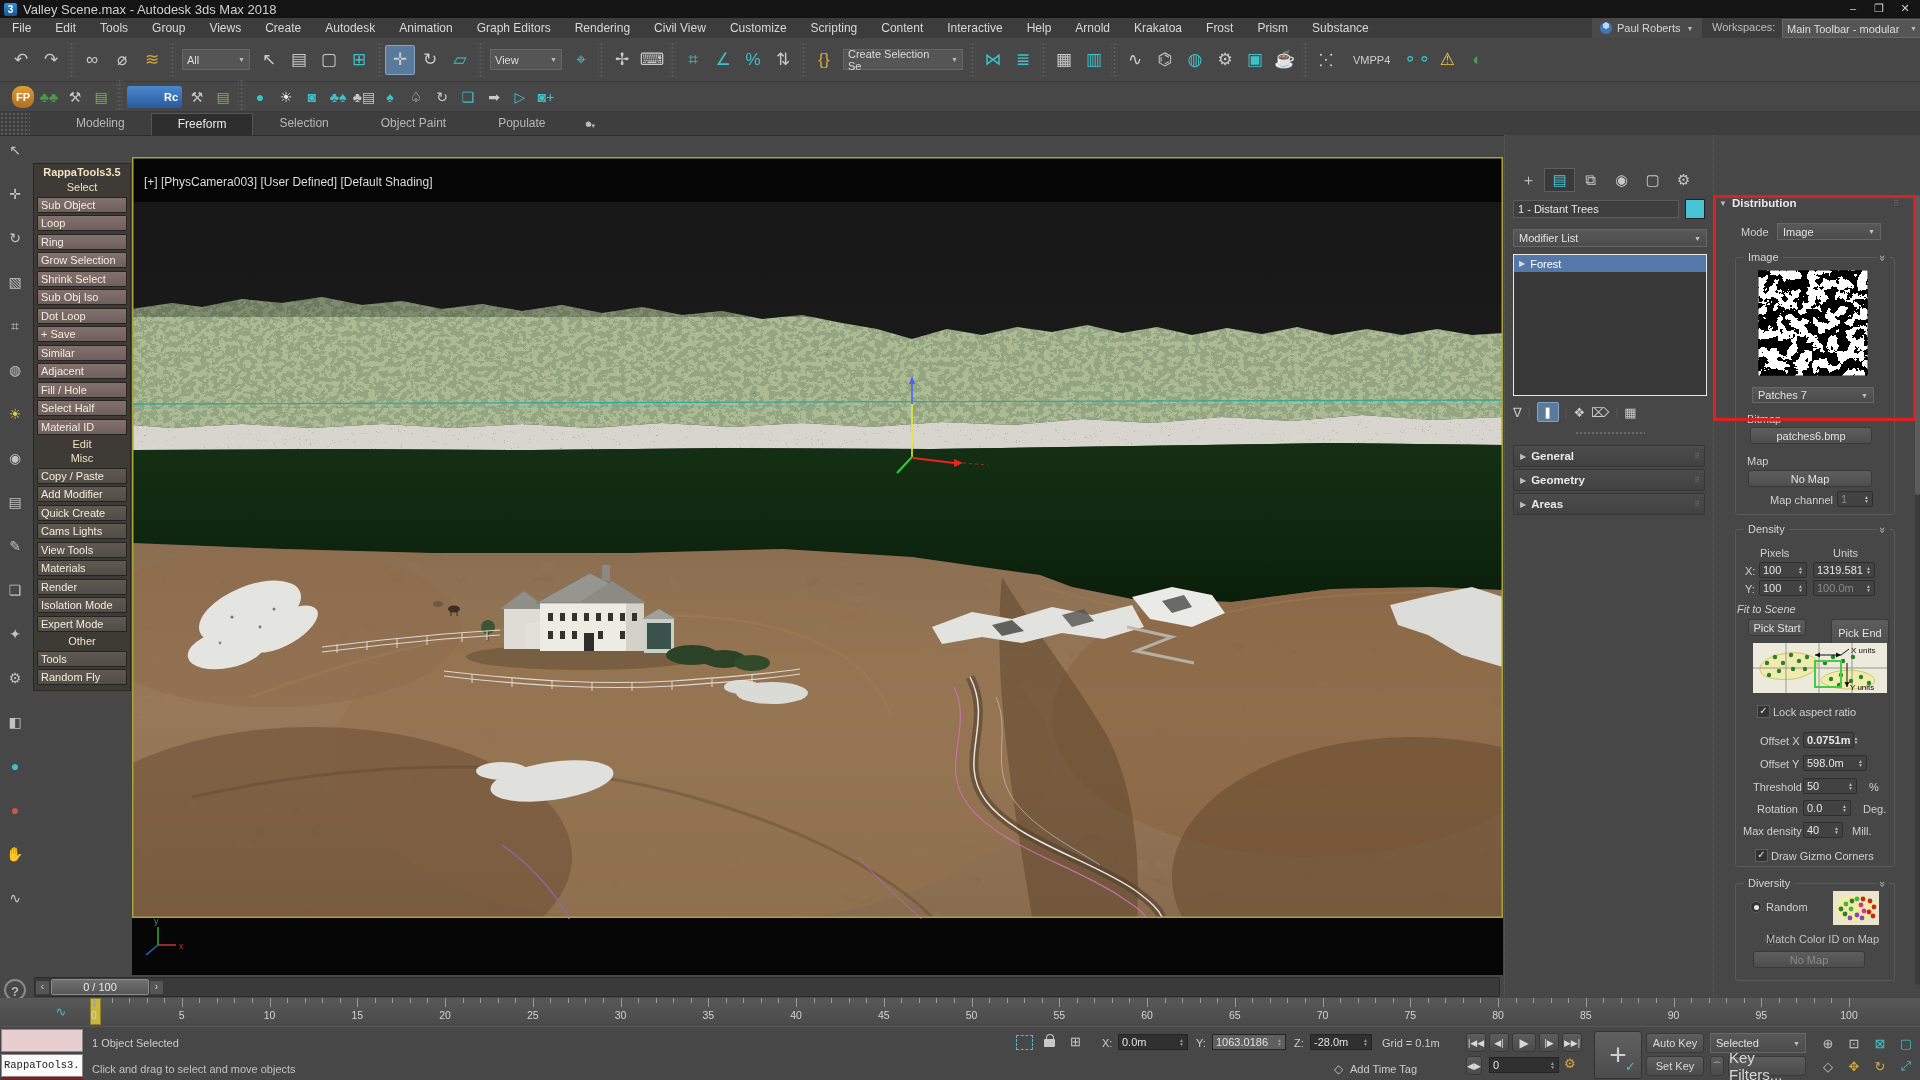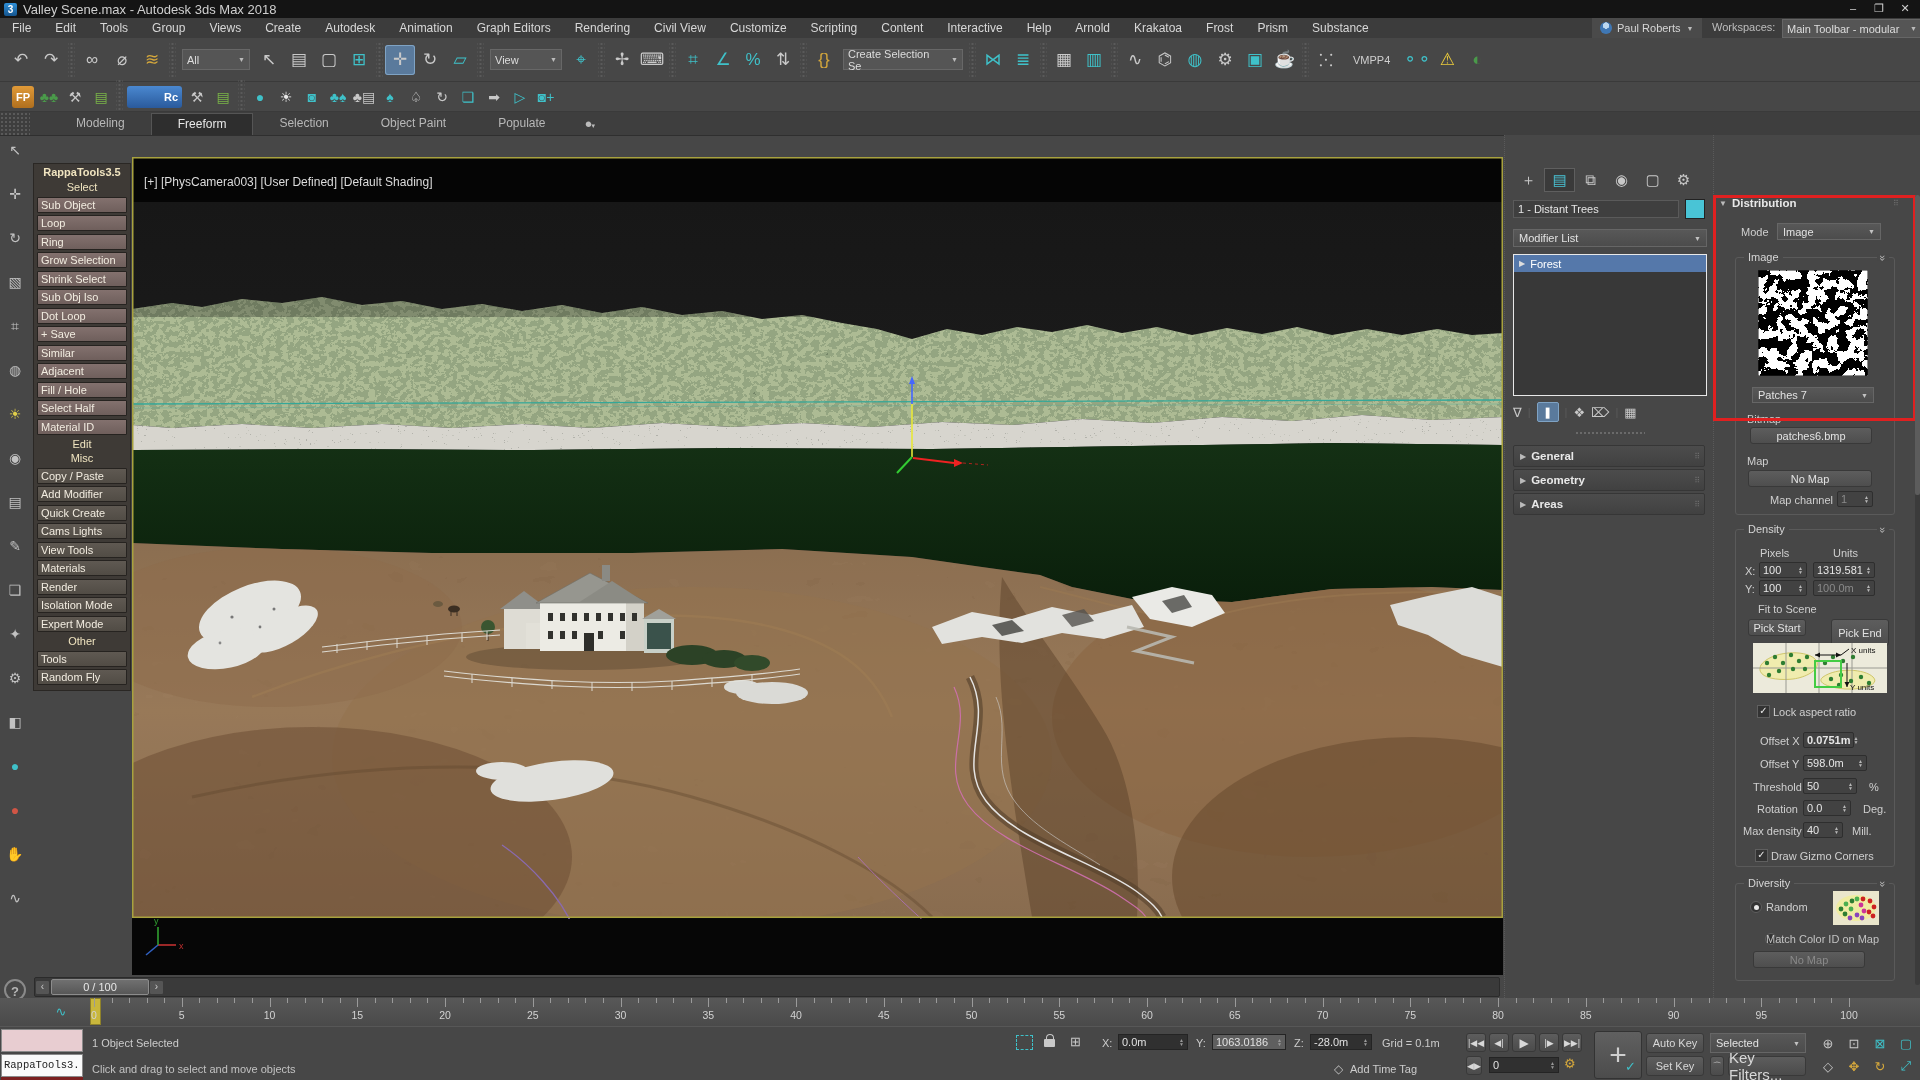--- a/index.html
+++ b/index.html
@@ -207,21 +207,21 @@
       <div class="tbicon" style="color: rgb(63, 193, 201);">▣</div>
       <div class="tbicon" style="color: rgb(63, 193, 201);">☕</div>
       <div class="tbsep"></div>
       <div class="tbicon">⁙</div>
       <div style="color: rgb(207, 207, 207); margin: 0px 12px; flex: 0 0 auto;">VMPP4</div>
       <div class="tbicon" style="color: rgb(63, 193, 201);">⚬⚬</div>
       <div class="tbicon" style="color: rgb(232, 201, 60);">⚠</div>
       <div class="tbicon" style="color: rgb(74, 154, 74);">◐</div>
     </div>
   <div id="toolbar2" class="abs">
-      <div class="badge" style="background: linear-gradient(rgb(224, 154, 56), rgb(176, 111, 30));">FP</div>
+      <div class="badge" style="background: linear-gradient(rgb(224, 154, 56), rgb(176, 111, 30)); border-radius: 9px;">FP</div>
       <div class="tbicon small" style="color: rgb(74, 154, 74);">♣♣</div>
       <div class="tbicon small">⚒</div>
       <div class="tbicon small" style="color: rgb(122, 182, 72);">▤</div>
       <div class="tbsep"></div>
       <div class="badge" style="background: linear-gradient(rgb(74, 136, 208), rgb(42, 90, 156)); padding-left: 33px;">Rc</div>
       <div class="tbicon small">⚒</div>
       <div class="tbicon small" style="color: rgb(122, 182, 72);">▤</div>
       <div class="tbsep"></div>
       <div class="tbicon small" style="color: rgb(63, 193, 201);">●</div>
       <div class="tbicon small" style="color: rgb(232, 232, 232);">☀</div>
@@ -635,21 +635,21 @@
     </div>
     <span class="lbl" style="left:240px;top:448px;">Y:</span>
     <div class="spin abs" style="left:254px;top:445px;width:48px;">
       <span>100</span>
         <span class="ar">▲<br>▼</span>
     </div>
     <div class="spin dis abs" style="left:308px;top:445px;width:62px;">
       <span>100.0m</span>
         <span class="ar">▲<br>▼</span>
     </div>
-    <span class="lbl" style="left:253px;top:468px;">Fit to Scene</span>
+    <span class="lbl" style="left:232px;top:468px;font-style:italic;">Fit to Scene</span>
     <div class="btn3 abs" style="left:243px;top:484px;width:58px;height:17px;">
       <span>Pick Start</span>
     </div>
     <div class="btn3 abs" style="left:310px;top:484px;width:58px;height:27px;margin-left:16px;">
       <span>Pick End</span>
     </div>
     
     <svg class="abs" style="left:248px;top:508px;" width="134" height="50">
       <rect width="134" height="50" fill="#eceadb"></rect>
       <path d="M8,22 C18,8 52,6 62,16 C70,24 56,34 40,36 C22,38 2,34 8,22 Z" fill="#f0ecae" stroke="#cfc66a"></path>

